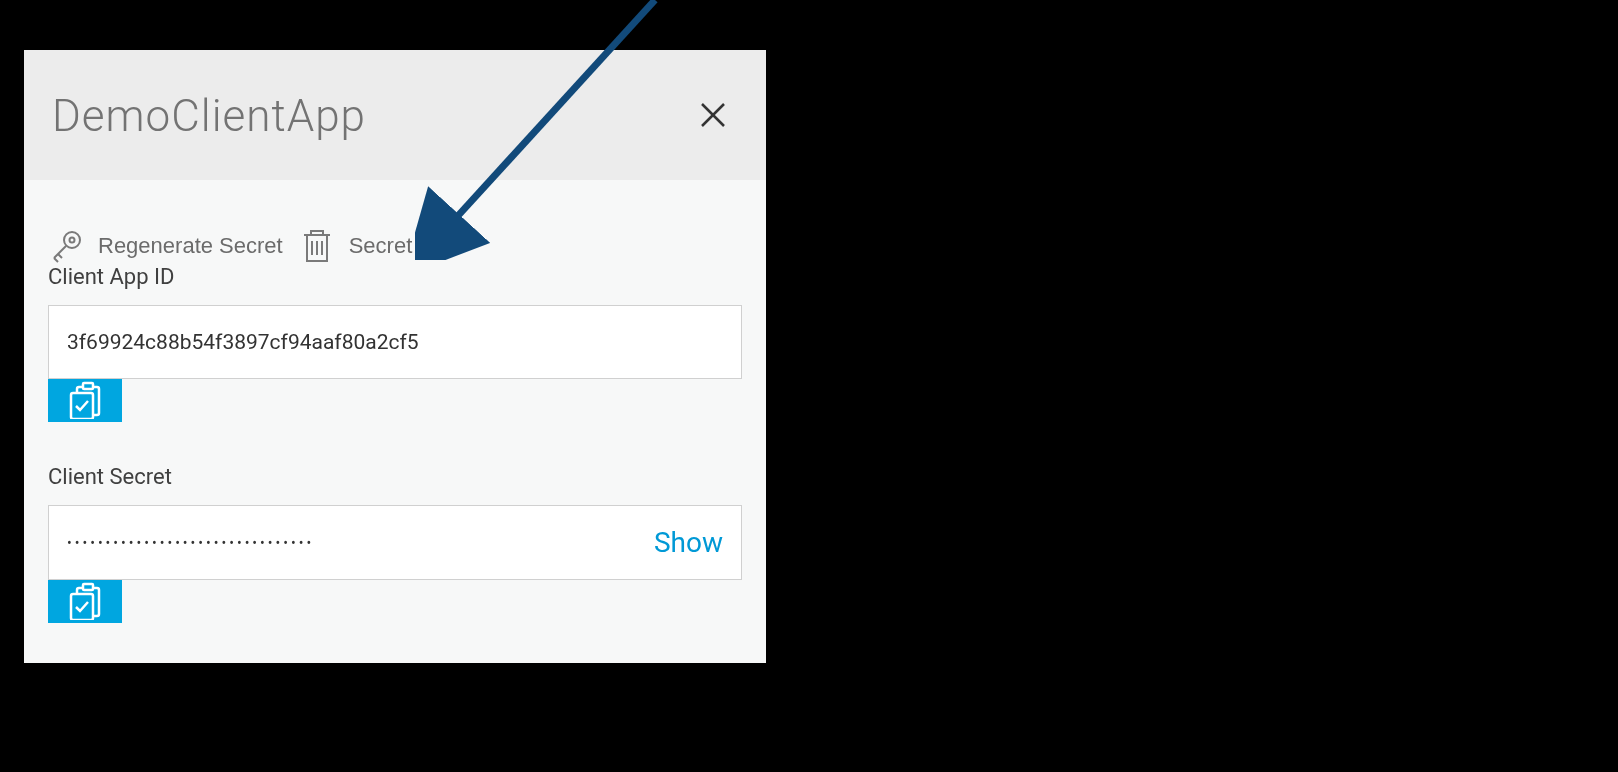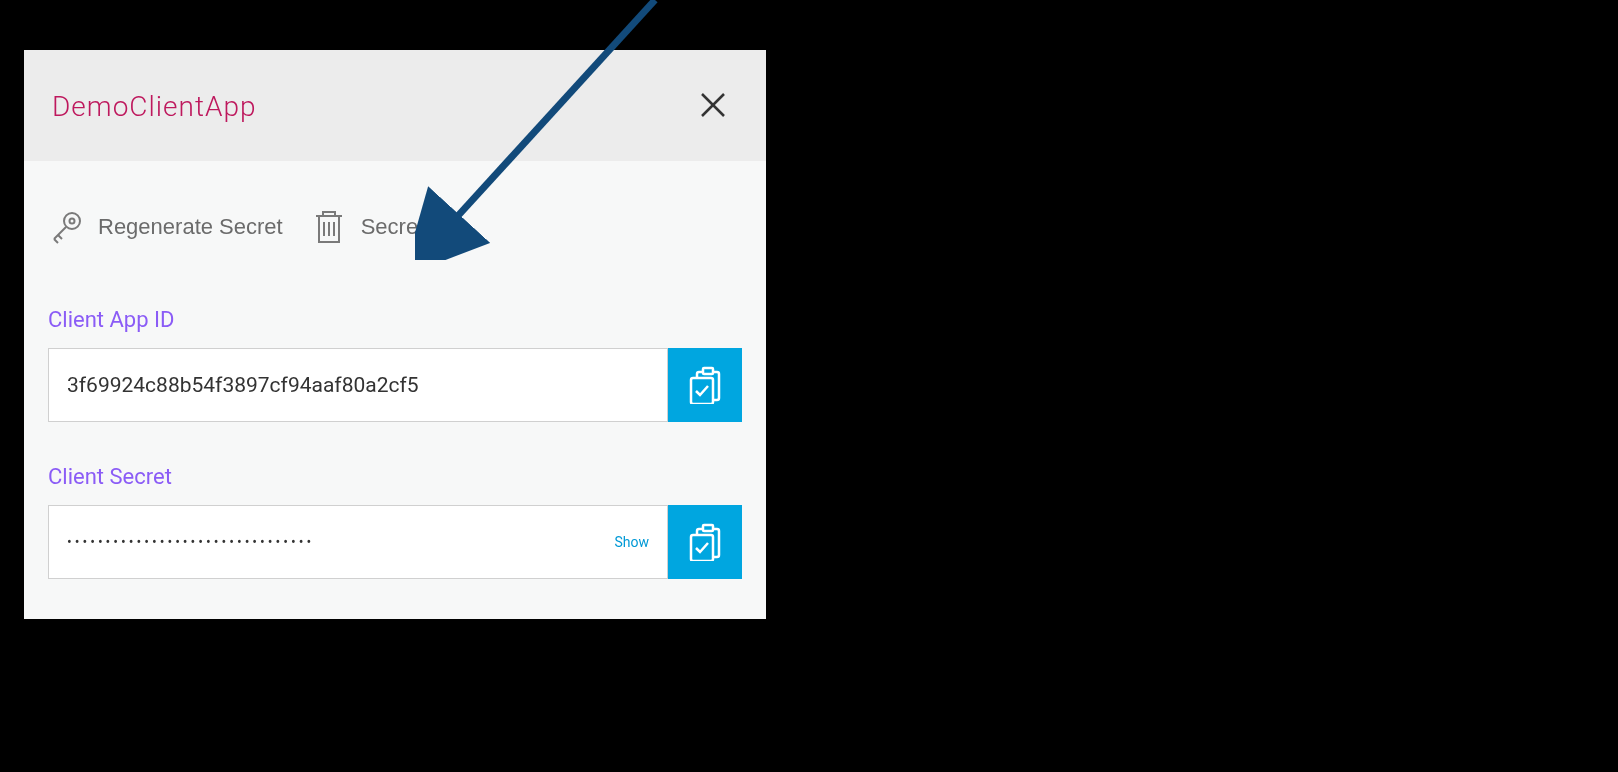--- a/index.html
+++ b/index.html
@@ -22,42 +22,41 @@
       background: #f7f8f8;
     }
     .panel-header {
       background: #ececec;
       padding: 40px 38px 38px 28px;
       display: flex;
       justify-content: space-between;
       align-items: center;
     }
     .panel-title {
-      font-size: 28px;
+      font-size: 44px;
       font-weight: 300;
-      color: #be185d;
+      color: #737373;
       letter-spacing: 1px;
     }
     .close-btn {
       width: 30px;
       height: 30px;
       display: flex;
       align-items: center;
       justify-content: center;
       cursor: pointer;
       background: none;
       border: none;
     }
     .panel-body {
       padding: 48px 24px 28px 24px;
     }
     .action-row {
       display: flex;
-      gap: 28px;
-      margin-bottom: 62px;
+      gap: 16px;
     }
     .action-item {
       display: flex;
       align-items: center;
       gap: 14px;
       cursor: pointer;
       color: #6b6b6b;
       font-size: 22px;
       background: none;
       border: none;
@@ -67,27 +66,28 @@
       height: 36px;
       display: flex;
       align-items: center;
       justify-content: center;
     }
     .field-group {
       margin-bottom: 42px;
     }
     .field-label {
       font-size: 22px;
-      color: #8b5cf6;
+      color: #404040;
       margin-bottom: 16px;
       font-weight: 400;
     }
     .field-row {
       display: flex;
       align-items: stretch;
+      flex-direction: column;
     }
     .field-input {
       flex: 1;
       background: #fff;
       border: 1px solid #d0d0d0;
       padding: 20px 18px;
       font-size: 21px;
       color: #333;
       display: flex;
       align-items: center;
@@ -103,21 +103,21 @@
       outline: none;
       font-family: inherit;
     }
     .field-input-secret {
       letter-spacing: 3px;
       font-size: 14px;
       color: #333;
     }
     .show-link {
       color: #0099d6;
-      font-size: 14px;
+      font-size: 28px;
       cursor: pointer;
       background: none;
       border: none;
       font-family: inherit;
     }
     .copy-btn {
       width: 74px;
       background: #00a6e0;
       display: flex;
       align-items: center;

